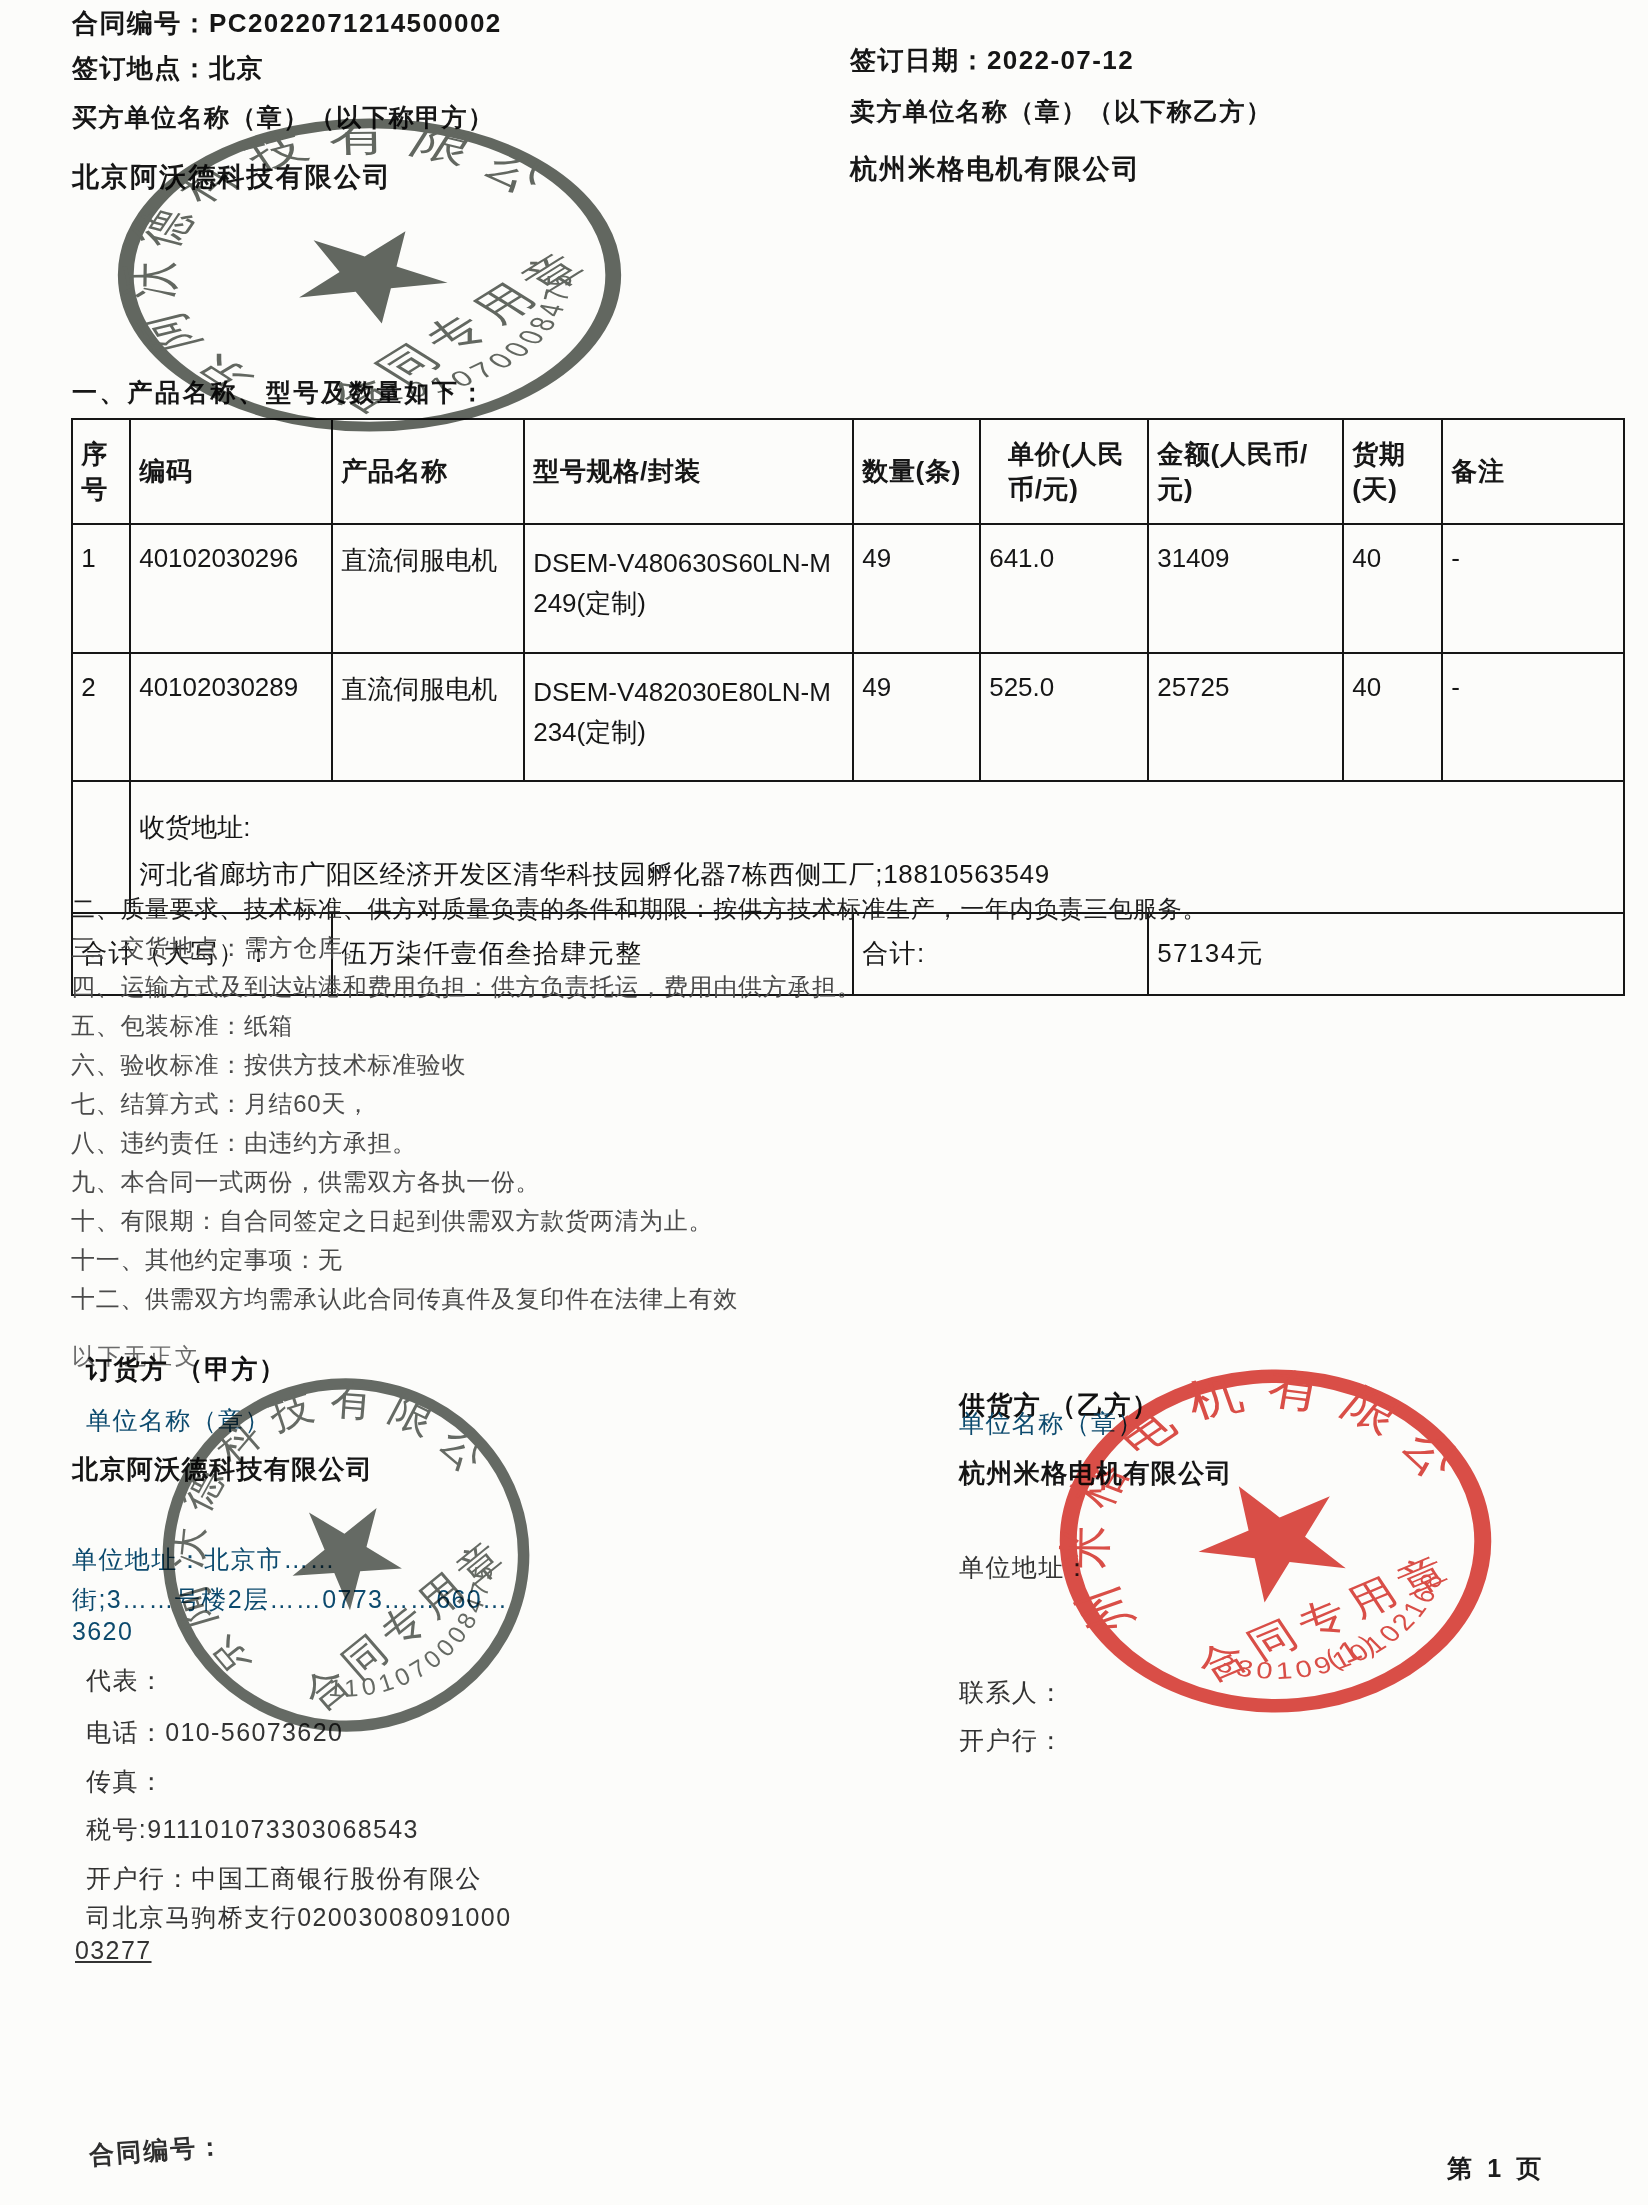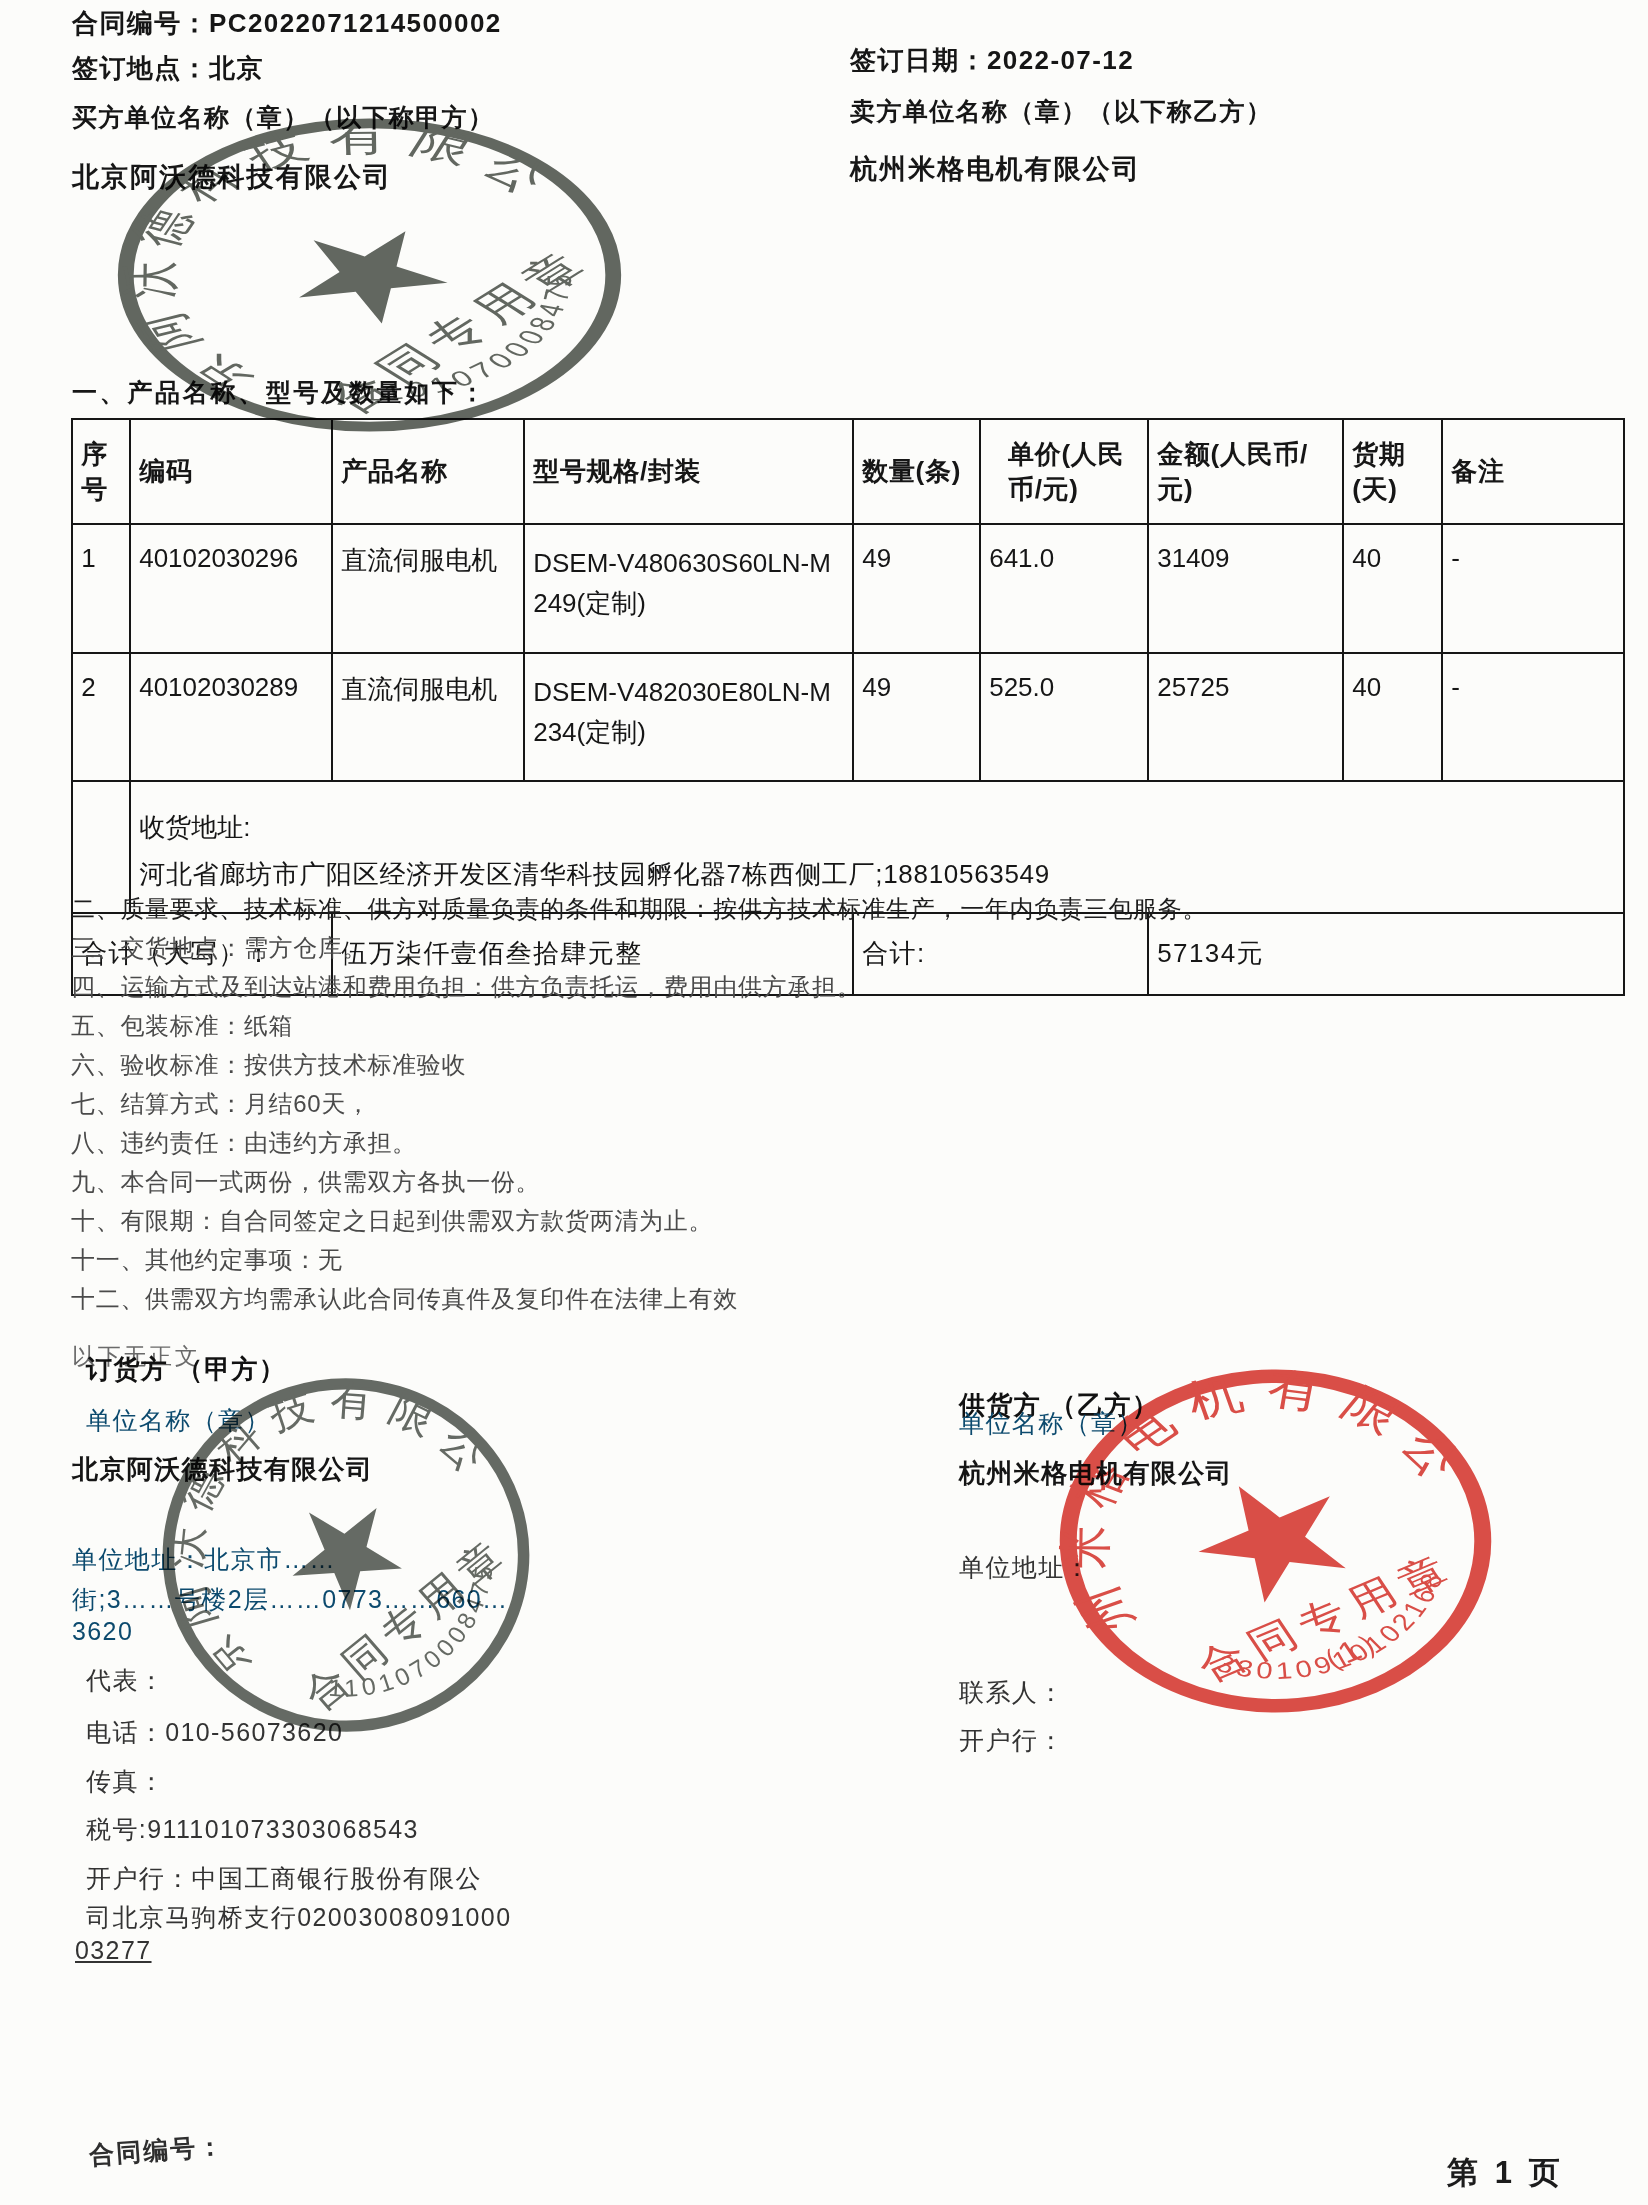--- a/index.html
+++ b/index.html
@@ -34,21 +34,21 @@
   .term.dark { color:#1d1d1d; }
   .endnote { font-size:23px; color:#6a6a6a; letter-spacing:2.7px; }
 
   .sig { font-size:25px; color:#333; letter-spacing:1.4px; }
   .sig.title { font-weight:bold; font-size:26px; color:#111; }
   .sig.comp { font-weight:bold; font-size:26px; color:#151515; }
   .faded { color:#0c4a6e; }
 
   .stamp { position:absolute; mix-blend-mode:multiply; }
   .footer-left { font-size:25px; font-weight:bold; color:#2e2e2e; transform:rotate(-4deg); letter-spacing:2.1px; }
-  .footer-right { font-size:31px; font-weight:bold; color:#1c1c1c; letter-spacing:4.1px; }
+  .footer-right { font-size:25px; font-weight:bold; color:#1c1c1c; letter-spacing:4.1px; }
 </style>
 </head>
 <body>
 
 <div class="page">
 
   <div class="abs h1" style="left:72px; top:5.5px;">合同编号：PC2022071214500002</div>
   <div class="abs h1" style="left:72px; top:51px;">签订地点：北京</div>
   <div class="abs h1" style="left:850px; top:43px;">签订日期：2022-07-12</div>
   <div class="abs h2" style="left:72px; top:101px;">买方单位名称（章）（以下称甲方）</div>

